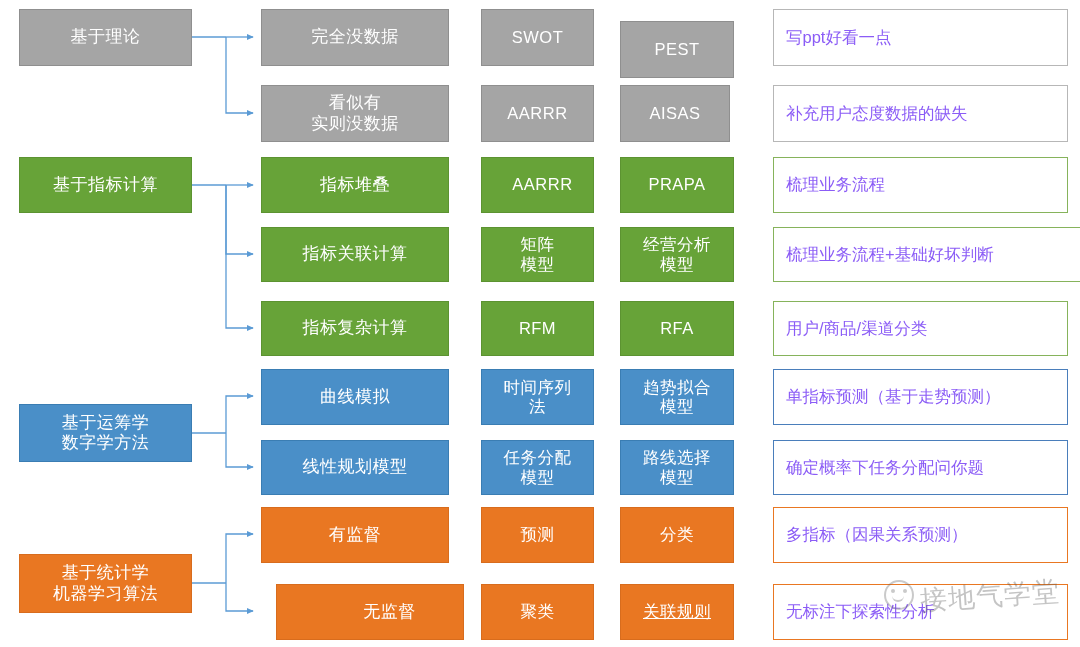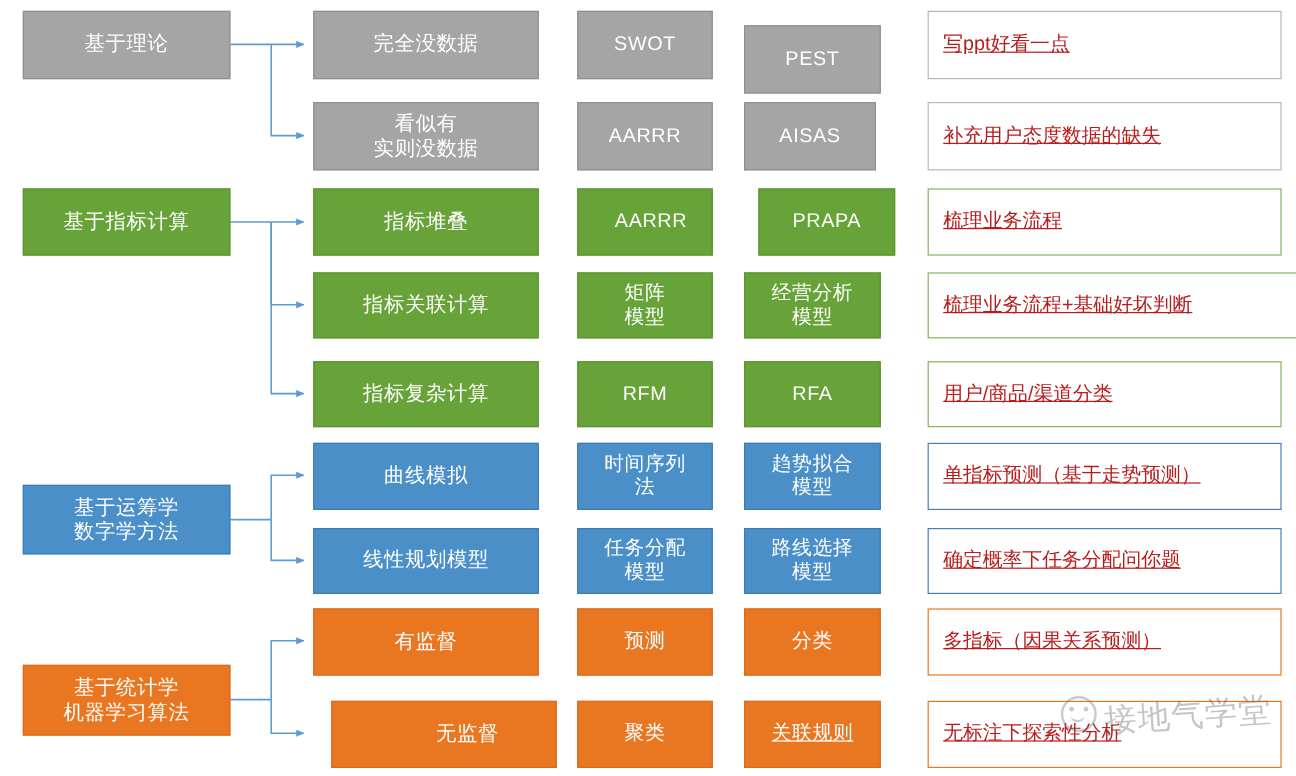--- a/index.html
+++ b/index.html
@@ -26,27 +26,26 @@
   
   .box.filled{ color:#ffffff; font-size:17px; }
   .box.gray  { background:#a5a5a5; border:1px solid #8f8f8f; }
   .box.green { background:#67a338; border:1px solid #5c9331; }
   .box.blue  { background:#4a8fc8; border:1px solid #3a7db3; }
   .box.orange{ background:#e97722; border:1px solid #d86c1d; }
 
   
   .box.desc{
     background:#ffffff;
-    color:#b91c1c;
+    color:#8b5cf6;
     font-size:16.5px;
     justify-content:flex-start;
     padding-left:12px;
     text-align:left;
     letter-spacing:0;
-    text-decoration:underline;
   }
   .box.desc.gray  { border:1px solid #b7b7b7; }
   .box.desc.green { border:1px solid #86b35b; }
   .box.desc.blue  { border:1px solid #4a7ebb; }
   .box.desc.orange{ border:1px solid #e97722; }
 
   
   .box.cat{ font-size:17px; }
   .box.col3,.box.col4{ font-size:16.5px; }
 
@@ -124,21 +123,21 @@
       <div class="box filled gray col4" style="left: 620px; top: 9px; width: 114px; height: 57px; margin-top: 12px;">PEST</div>
       <div class="box desc gray col5" style="left: 773px; top: 9px; width: 295px; height: 57px;">写ppt好看一点</div>
       <div class="box filled gray col2" style="left: 261px; top: 85px; width: 188px; height: 57px;">看似有
 实则没数据</div>
       <div class="box filled gray col3" style="left: 481px; top: 85px; width: 113px; height: 57px;">AARRR</div>
       <div class="box filled gray col4" style="left: 620px; top: 85px; width: 110px; height: 57px;">AISAS</div>
       <div class="box desc gray col5" style="left: 773px; top: 85px; width: 295px; height: 57px;">补充用户态度数据的缺失</div>
       <div class="box filled cat green" style="left: 19px; top: 157px; width: 173px; height: 56px;">基于指标计算</div>
       <div class="box filled green col2" style="left: 261px; top: 157px; width: 188px; height: 56px;">指标堆叠</div>
       <div class="box filled green col3" style="left: 481px; top: 157px; width: 113px; height: 56px; padding-left: 10px;">AARRR</div>
-      <div class="box filled green col4" style="left: 620px; top: 157px; width: 114px; height: 56px; margin-left: 12px;">PRAPA</div>
+      <div class="box filled green col4" style="left: 620px; top: 157px; width: 114px; height: 56px;">PRAPA</div>
       <div class="box desc green col5" style="left: 773px; top: 157px; width: 295px; height: 56px;">梳理业务流程</div>
       <div class="box filled green col2" style="left: 261px; top: 227px; width: 188px; height: 55px;">指标关联计算</div>
       <div class="box filled green col3" style="left: 481px; top: 227px; width: 113px; height: 55px;">矩阵
 模型</div>
       <div class="box filled green col4" style="left: 620px; top: 227px; width: 114px; height: 55px;">经营分析
 模型</div>
       <div class="box desc green col5" style="left: 773px; top: 227px; width: 340px; height: 55px;">梳理业务流程+基础好坏判断</div>
       <div class="box filled green col2" style="left: 261px; top: 301px; width: 188px; height: 55px;">指标复杂计算</div>
       <div class="box filled green col3" style="left: 481px; top: 301px; width: 113px; height: 55px;">RFM</div>
       <div class="box filled green col4" style="left: 620px; top: 301px; width: 114px; height: 55px;">RFA</div>

